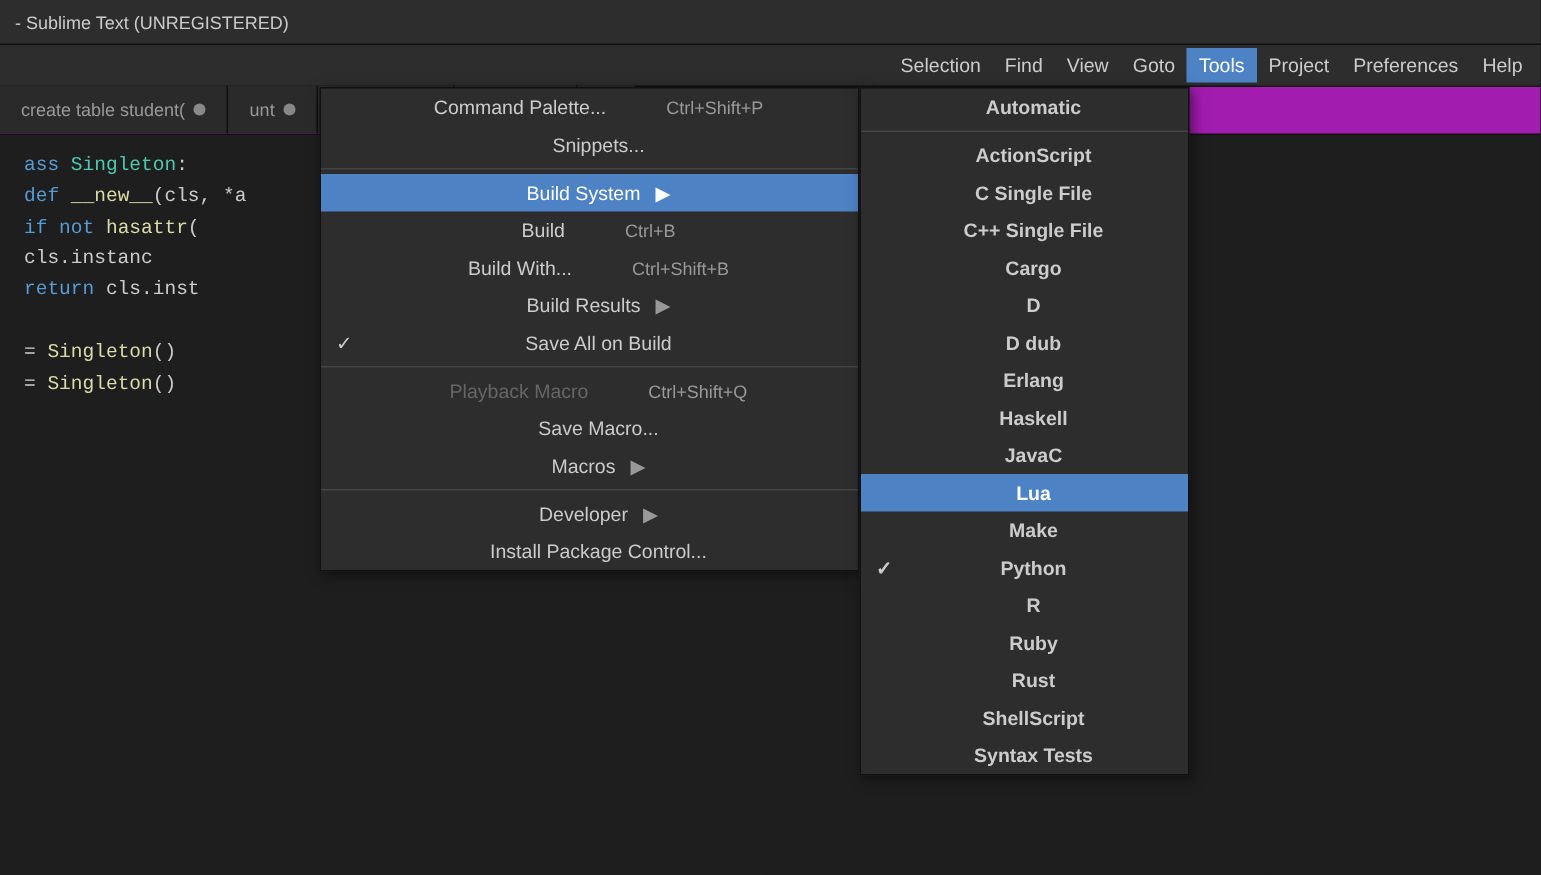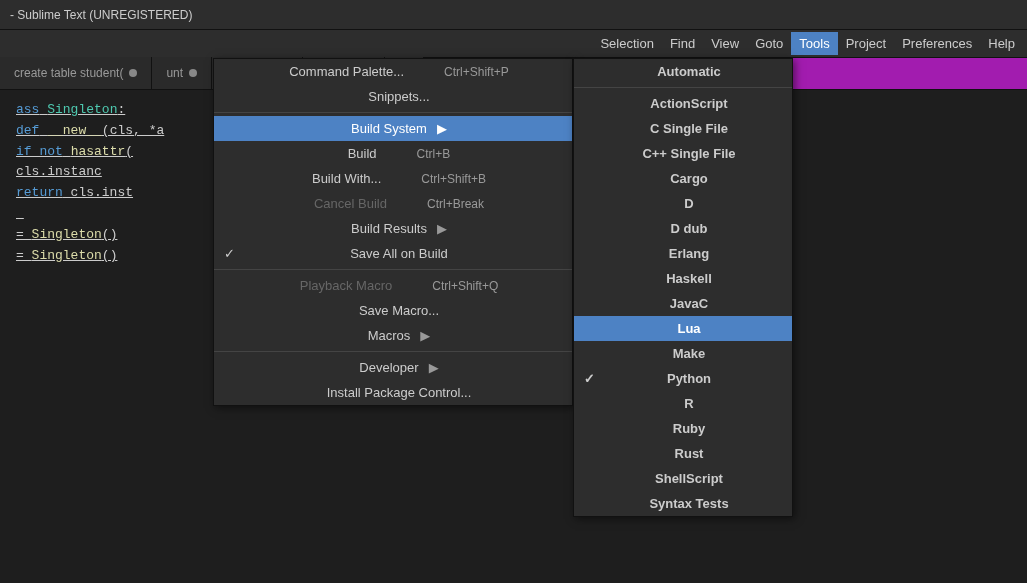--- a/index.html
+++ b/index.html
@@ -75,21 +75,20 @@
 
     
     .editor-area {
       background: #1e1e1e;
       color: #ccc;
       padding: 10px 16px;
       font-family: 'Consolas', 'Courier New', monospace;
       font-size: 13px;
       line-height: 1.6;
       flex: 1;
-      text-decoration: underline;
     }
     .code-keyword { color: #569cd6; }
     .code-func { color: #dcdcaa; }
     .code-cls { color: #4ec9b0; }
 
     
     .tools-menu {
       position: absolute;
       top: 58px;
       left: 213px;
@@ -235,24 +234,20 @@
     <span class="arrow">▶</span>
   </div>
   <div class="menu-item">
     <span>Build</span>
     <span class="shortcut">Ctrl+B</span>
   </div>
   <div class="menu-item">
     <span>Build With...</span>
     <span class="shortcut">Ctrl+Shift+B</span>
   </div>
-  <div class="menu-item disabled">
-    <span>Cancel Build</span>
-    <span class="shortcut">Ctrl+Break</span>
-  </div>
   <div class="menu-item">
     <span>Build Results</span>
     <span class="arrow">▶</span>
   </div>
   <div class="menu-item">
     <span class="check-icon">✓</span>
     <span>Save All on Build</span>
   </div>
   <div class="menu-separator"></div>
   <div class="menu-item disabled">

